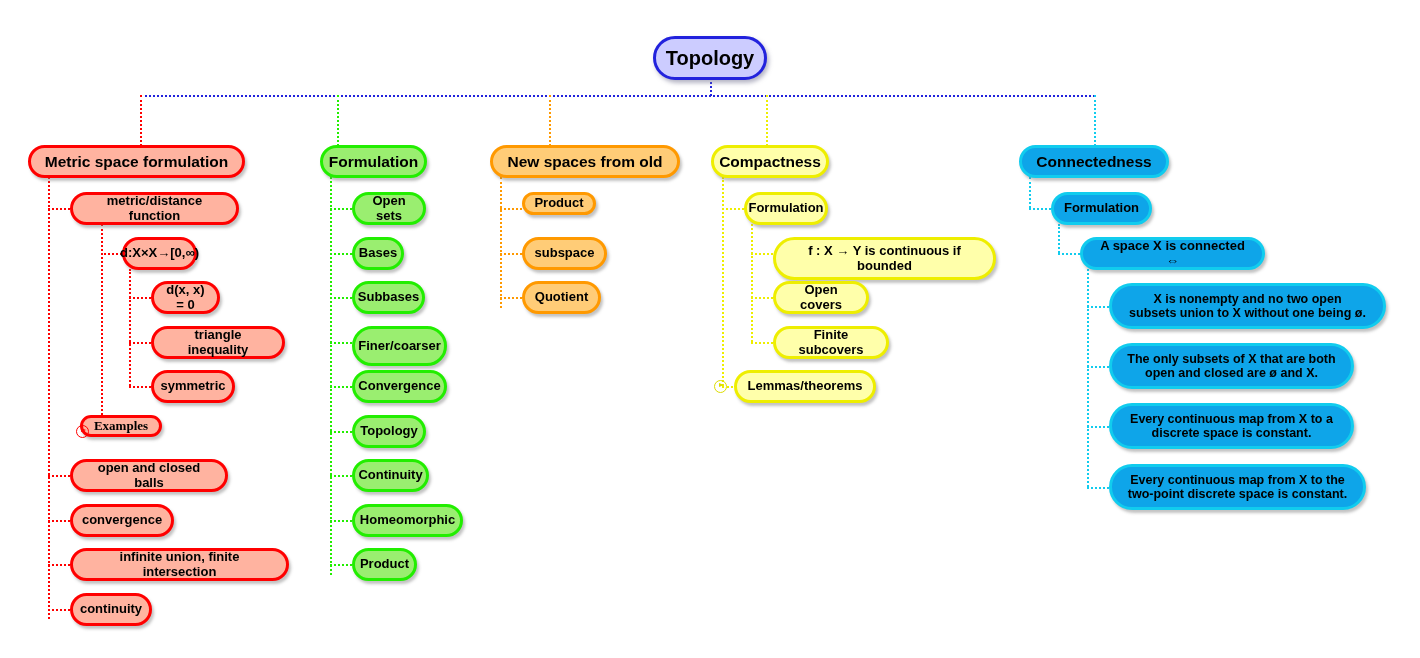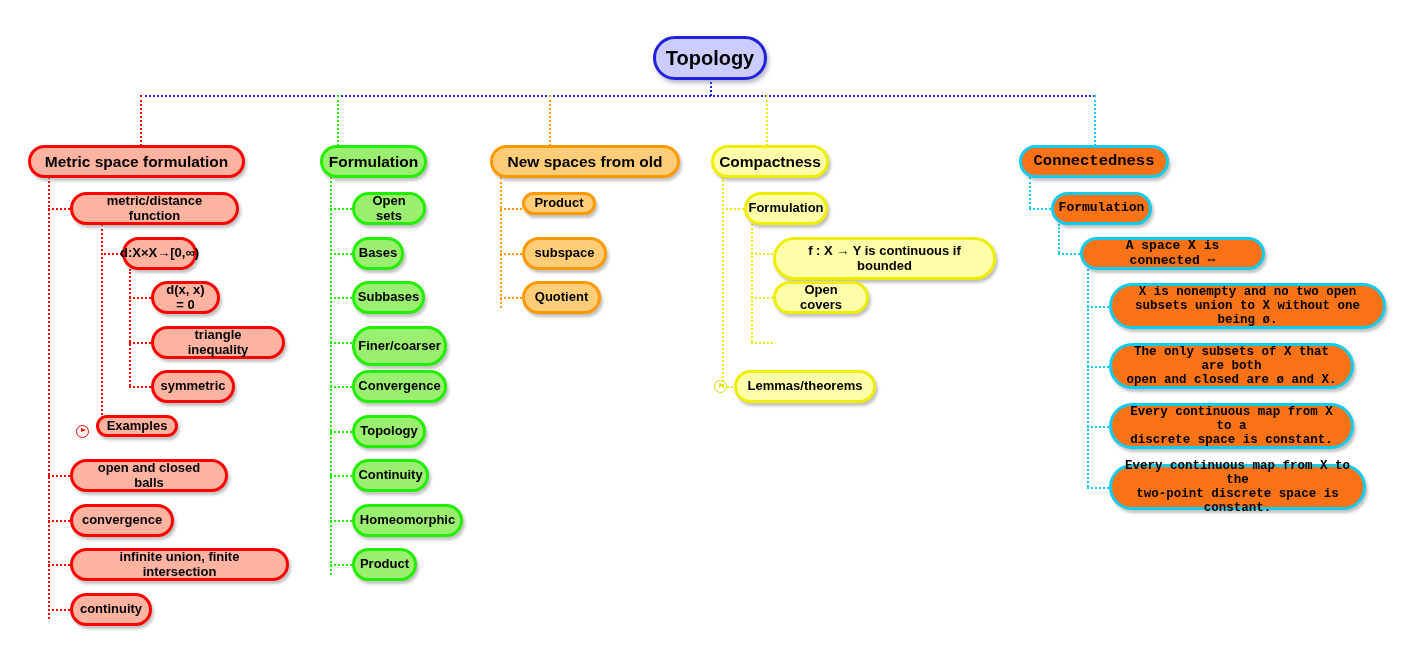--- a/index.html
+++ b/index.html
@@ -62,21 +62,21 @@
     background: #ccccff;
     border-color: #2222dd;
     font-size: 20px;
     box-shadow: 2px 3px 4px rgba(110,110,140,0.5);
   }
   .node.lvl1 { font-size: 15.5px; }
   .node.red      { background: #ffb3a0; border-color: #ff0000; }
   .node.green    { background: #9aee70; border-color: #22ee00; }
   .node.orange   { background: #ffcc77; border-color: #ff9900; }
   .node.yellow   { background: #ffffaa; border-color: #eeee00; }
-  .node.cyan     { background: #f97316; border-color: #11ccee; font-family: Liberation Mono, monospace; }
+  .node.cyan     { background: #0ea5e9; border-color: #11ccee; }
 
   .node.sub { font-size: 13px; }
   .node.sub2 { font-size: 12.5px; }
 
   
   .collapse-icon {
     position: absolute;
     z-index: 4;
     width: 13px;
     height: 13px;
@@ -174,21 +174,21 @@
 
   <div class="node sub red" style="left:122px; top:237px; width:75px; height:33px;">d:X×X→[0,∞)</div>
 
   <div class="node sub red" style="left:151px; top:281px; width:69px; height:33px;">d(x, x) = 0</div>
 
   <div class="node sub red" style="left:151px; top:326px; width:134px; height:33px;">triangle inequality</div>
 
   <div class="node sub red" style="left:151px; top:370px; width:84px; height:33px;">symmetric</div>
 
   <span class="collapse-icon ci-red" style="left:76px; top:425px;"></span>
-  <div class="node sub red" style="left:96px; top:415px; width:82px; height:22px;">Examples</div>
+  <div class="node sub red" style="left:80px; top:415px; width:82px; height:22px;font-family:Liberation Serif, serif;">Examples</div>
 
   <div class="node sub red" style="left:70px; top:459px; width:158px; height:33px;">open and closed balls</div>
 
   <div class="node sub red" style="left:70px; top:504px; width:104px; height:33px;">convergence</div>
 
   <div class="node sub red" style="left:70px; top:548px; width:219px; height:33px;">infinite union, finite intersection</div>
 
   <div class="node sub red" style="left:70px; top:593px; width:82px; height:33px;">continuity</div>
 
   <div class="node lvl1 green" style="left:320px; top:145px; width:107px; height:33px;">Formulation</div>
@@ -220,20 +220,21 @@
   <div class="node sub orange" style="left:522px; top:281px; width:79px; height:33px;">Quotient</div>
 
   <div class="node lvl1 yellow" style="left:711px; top:145px; width:118px; height:33px;">Compactness</div>
 
   <div class="node sub yellow" style="left:744px; top:192px; width:84px; height:33px;">Formulation</div>
 
   <div class="node sub yellow" style="left:773px; top:237px; width:223px; height:43px;">f : X → Y is continuous if bounded</div>
 
   <div class="node sub yellow" style="left:773px; top:281px; width:96px; height:33px;">Open covers</div>
 
+  <div class="node sub yellow" style="left:773px; top:326px; width:116px; height:33px;">Finite subcovers</div>
 
   <span class="collapse-icon ci-yellow" style="left:714px; top:380px;"></span>
   <div class="node sub yellow" style="left:734px; top:370px; width:142px; height:33px;">Lemmas/theorems</div>
 
   <div class="node lvl1 cyan" style="left:1019px; top:145px; width:150px; height:33px;">Connectedness</div>
 
   <div class="node sub cyan" style="left:1051px; top:192px; width:101px; height:33px;">Formulation</div>
 
   <div class="node sub2 cyan" style="left:1109px; top:283px; width:277px; height:46px;">X is nonempty and no two open
 subsets union to X without one being ø.</div>

